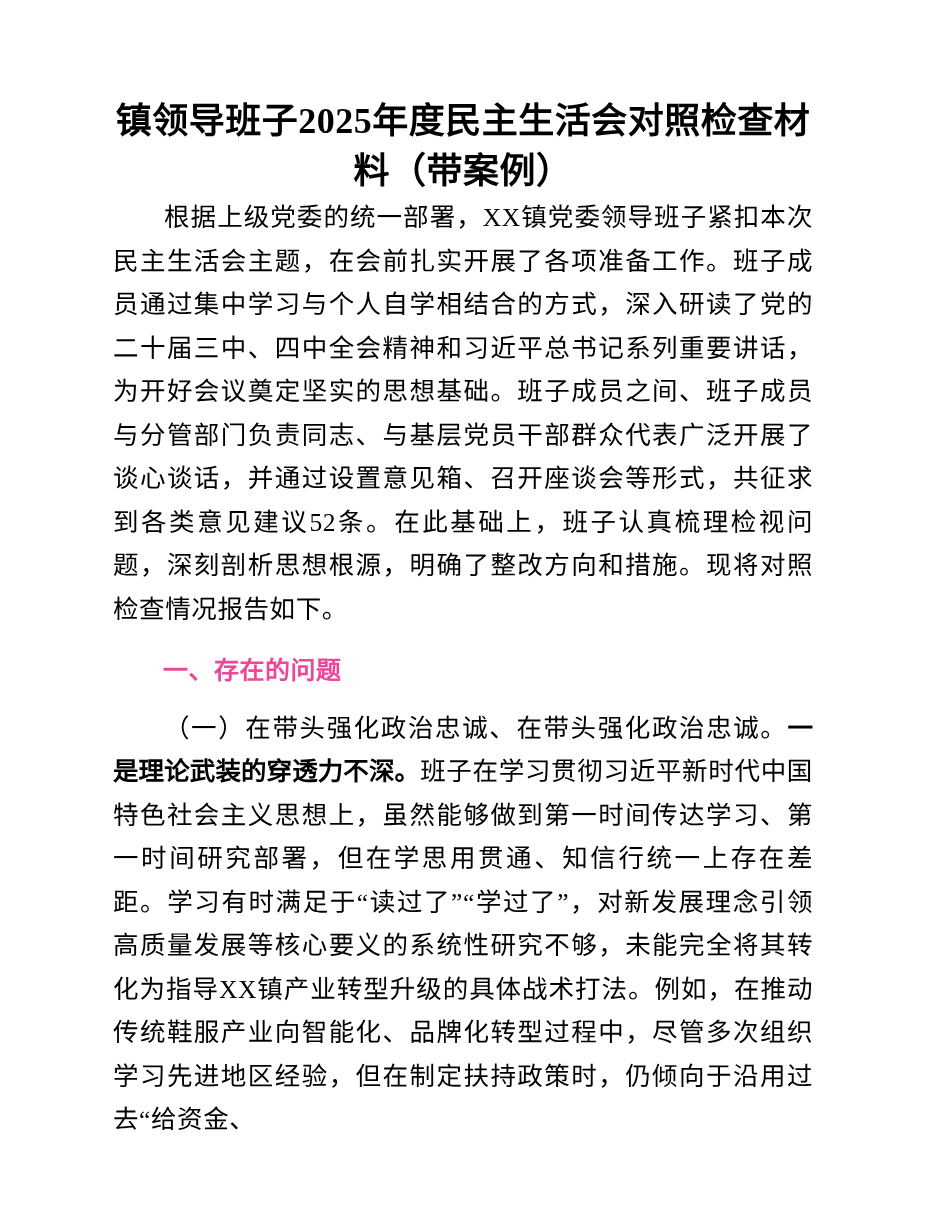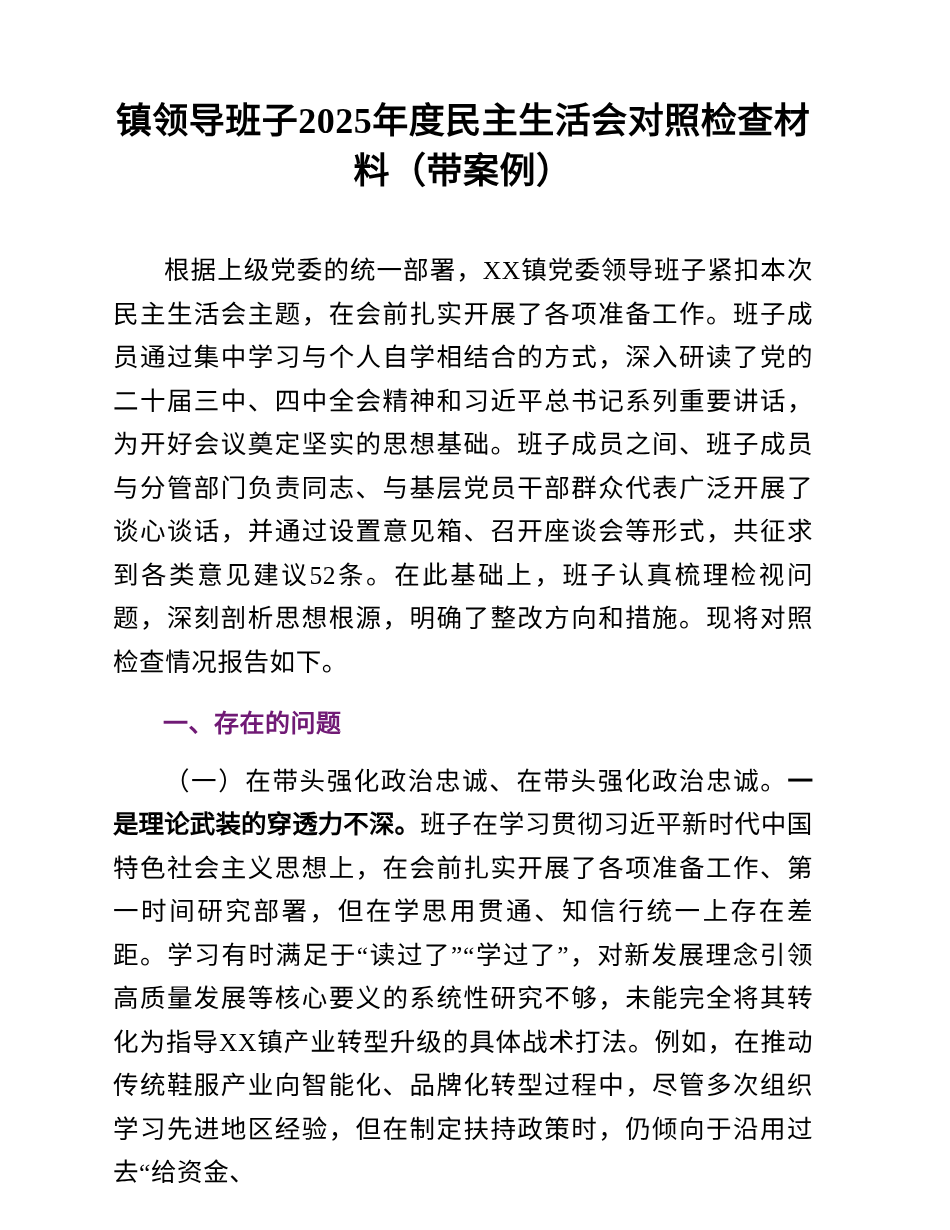--- a/index.html
+++ b/index.html
@@ -55,35 +55,34 @@
     font-size: 25.5px;
     line-height: 43.5px;
     text-indent: 2em;
     text-align: justify;
     text-justify: inter-ideograph;
     letter-spacing: 0.6px;
     color: #000000;
   }
 
   .para.first-para {
-    margin-top: 53px;
   }
 
   
   .section-heading {
     margin: 0;
     padding: 0;
     margin-top: 18px;
     font-family: "DejaVu Sans", "Liberation Sans", sans-serif;
     font-weight: bold;
     font-size: 25px;
     line-height: 43.5px;
     text-indent: 2em;
     letter-spacing: 0.5px;
-    color: #701a75;
+    color: #ec4899;
   }
 
   .sub-para {
     margin-top: 14px;
   }
 
   
   .b-hei {
     font-family: "DejaVu Sans", "Liberation Sans", sans-serif;
     font-weight: bold;
@@ -95,16 +94,16 @@
 
 <div class="page">
   <div class="content">
 
     <h1 class="doc-title">镇领导班子2025年度民主生活会对照检查材料（带案例）</h1>
 
     <p class="para first-para">根据上级党委的统一部署，XX镇党委领导班子紧扣本次民主生活会主题，在会前扎实开展了各项准备工作。班子成员通过集中学习与个人自学相结合的方式，深入研读了党的二十届三中、四中全会精神和习近平总书记系列重要讲话，为开好会议奠定坚实的思想基础。班子成员之间、班子成员与分管部门负责同志、与基层党员干部群众代表广泛开展了谈心谈话，并通过设置意见箱、召开座谈会等形式，共征求到各类意见建议52条。在此基础上，班子认真梳理检视问题，深刻剖析思想根源，明确了整改方向和措施。现将对照检查情况报告如下。</p>
 
     <h2 class="section-heading">一、存在的问题</h2>
 
-    <p class="para sub-para"><span>（一）在带头强化政治忠诚、在带头强化政治忠诚。</span><span class="b-hei">一是理论武装的穿透力不深。</span><span>班子在学习贯彻习近平新时代中国特色社会主义思想上，在会前扎实开展了各项准备工作、第一时间研究部署，但在学思用贯通、知信行统一上存在差距。学习有时满足于“读过了”“学过了”，对新发展理念引领高质量发展等核心要义的系统性研究不够，未能完全将其转化为指导XX镇产业转型升级的具体战术打法。例如，在推动传统鞋服产业向智能化、品牌化转型过程中，尽管多次组织学习先进地区经验，但在制定扶持政策时，仍倾向于沿用过去“给资金、</span></p>
+    <p class="para sub-para"><span>（一）在带头强化政治忠诚、在带头强化政治忠诚。</span><span class="b-hei">一是理论武装的穿透力不深。</span><span>班子在学习贯彻习近平新时代中国特色社会主义思想上，虽然能够做到第一时间传达学习、第一时间研究部署，但在学思用贯通、知信行统一上存在差距。学习有时满足于“读过了”“学过了”，对新发展理念引领高质量发展等核心要义的系统性研究不够，未能完全将其转化为指导XX镇产业转型升级的具体战术打法。例如，在推动传统鞋服产业向智能化、品牌化转型过程中，尽管多次组织学习先进地区经验，但在制定扶持政策时，仍倾向于沿用过去“给资金、</span></p>
 
   </div>
 </div>
 
 </body></html>

